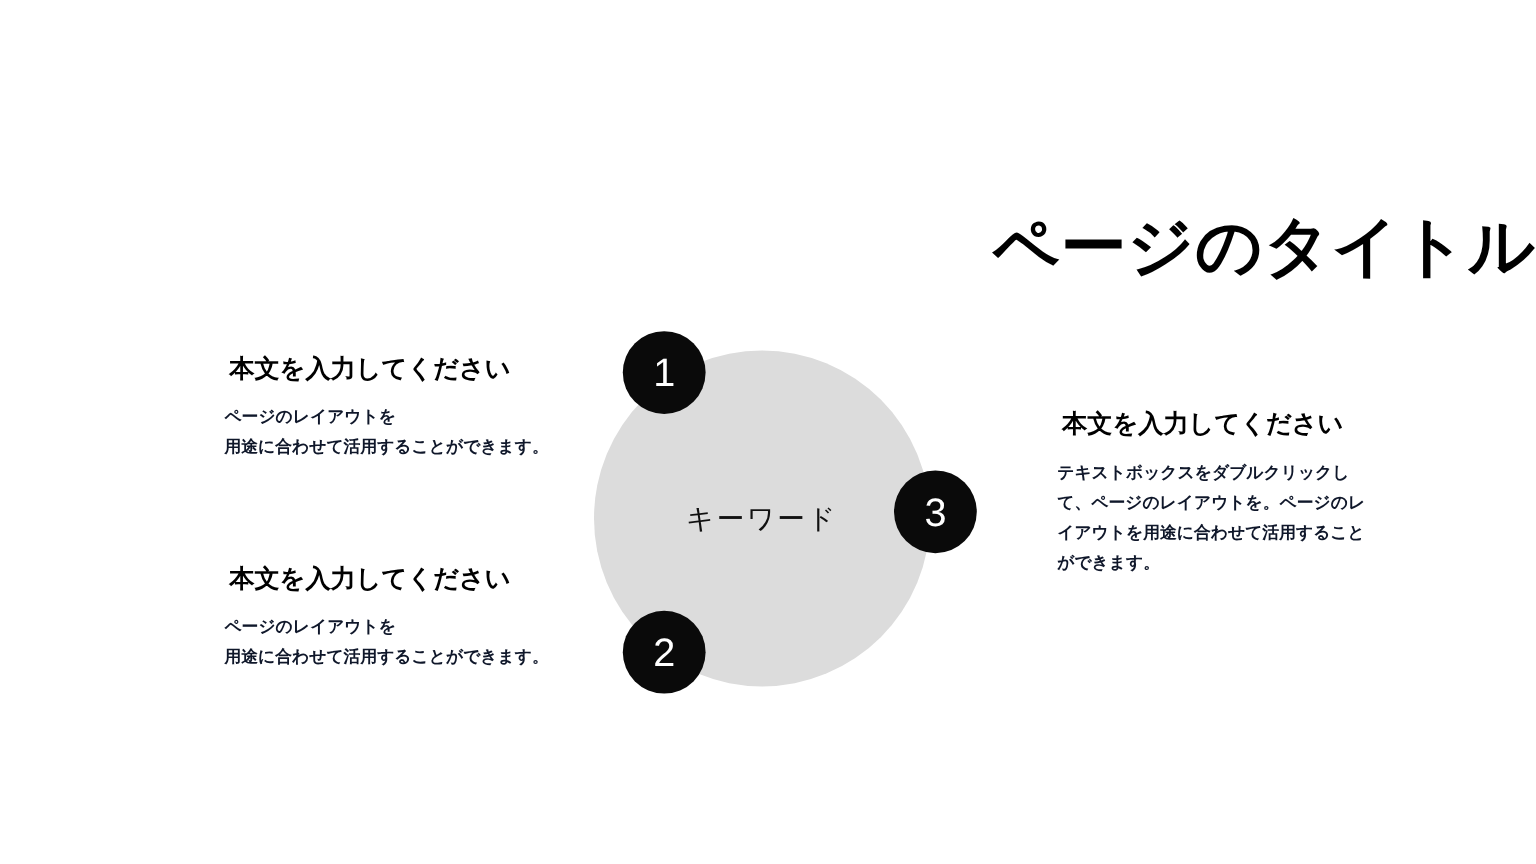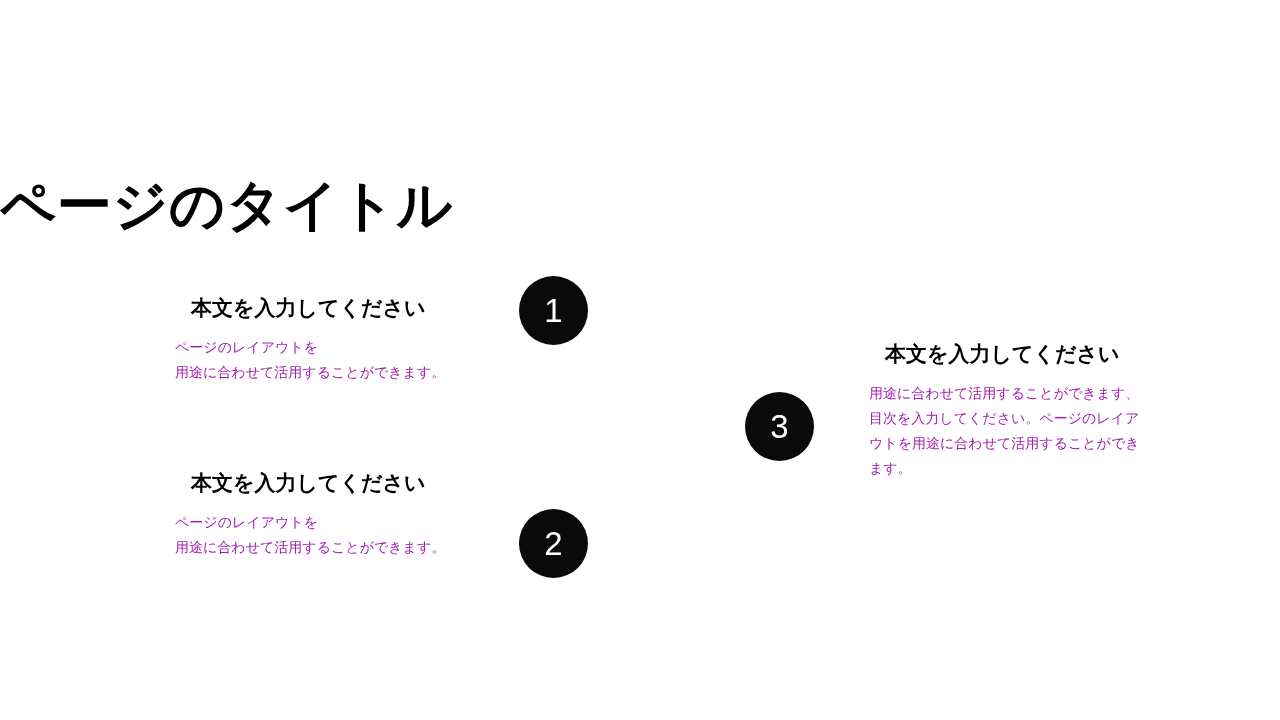--- a/index.html
+++ b/index.html
@@ -19,21 +19,21 @@
     height: 720px;
     background: #ffffff;
   }
 
   
   .slide-title {
     position: absolute;
     left: 0;
     top: 137px;
     width: 1280px;
-    text-align: left;
+    text-align: right;
     font-size: 55px;
     font-weight: bold;
     color: #000000;
     letter-spacing: 0.5px;
     line-height: 1.15;
     white-space: nowrap;
   }
 
   
   .keyword-circle {
@@ -86,39 +86,42 @@
   .block-heading {
     font-size: 21px;
     font-weight: bold;
     color: #000000;
     line-height: 1.3;
     margin: 0 0 14px 16px;
     white-space: nowrap;
   }
   .block-body {
     font-size: 14px;
-    font-weight: normal;
-    color: #a21caf;
+    font-weight: bold;
+    color: #0f172a;
     line-height: 25px;
-    margin: 0;
+    margin: 12px;
     white-space: pre-line;
   }
 
   .block-left-1 { left: 175px; top: 294px; width: 300px; }
   .block-left-2 { left: 175px; top: 469px; width: 300px; }
   .block-right-1 { left: 869px; top: 340px; width: 282px; }
   .block-right-1 .block-body { white-space: normal; }
 </style>
 </head>
 <body>
 
 <div class="slide">
 
   <h1 class="slide-title">ページのタイトル</h1>
 
+  <div class="keyword-circle">
+    <div class="keyword-label">キーワード</div>
+  </div>
 
   <div class="badge badge-1">1</div>
 
   <div class="badge badge-2">2</div>
 
   <div class="badge badge-3">3</div>
 
   <div class="text-block block-left-1">
     <p class="block-heading">本文を入力してください</p>
     <p class="block-body">ページのレイアウトを
@@ -126,16 +129,16 @@
   </div>
 
   <div class="text-block block-left-2">
     <p class="block-heading">本文を入力してください</p>
     <p class="block-body">ページのレイアウトを
 用途に合わせて活用することができます。</p>
   </div>
 
   <div class="text-block block-right-1">
     <p class="block-heading">本文を入力してください</p>
-    <p class="block-body">用途に合わせて活用することができます、目次を入力してください。ページのレイアウトを用途に合わせて活用することができます。</p>
+    <p class="block-body">テキストボックスをダブルクリックして、ページのレイアウトを。ページのレイアウトを用途に合わせて活用することができます。</p>
   </div>
 
 </div>
 
 </body></html>

